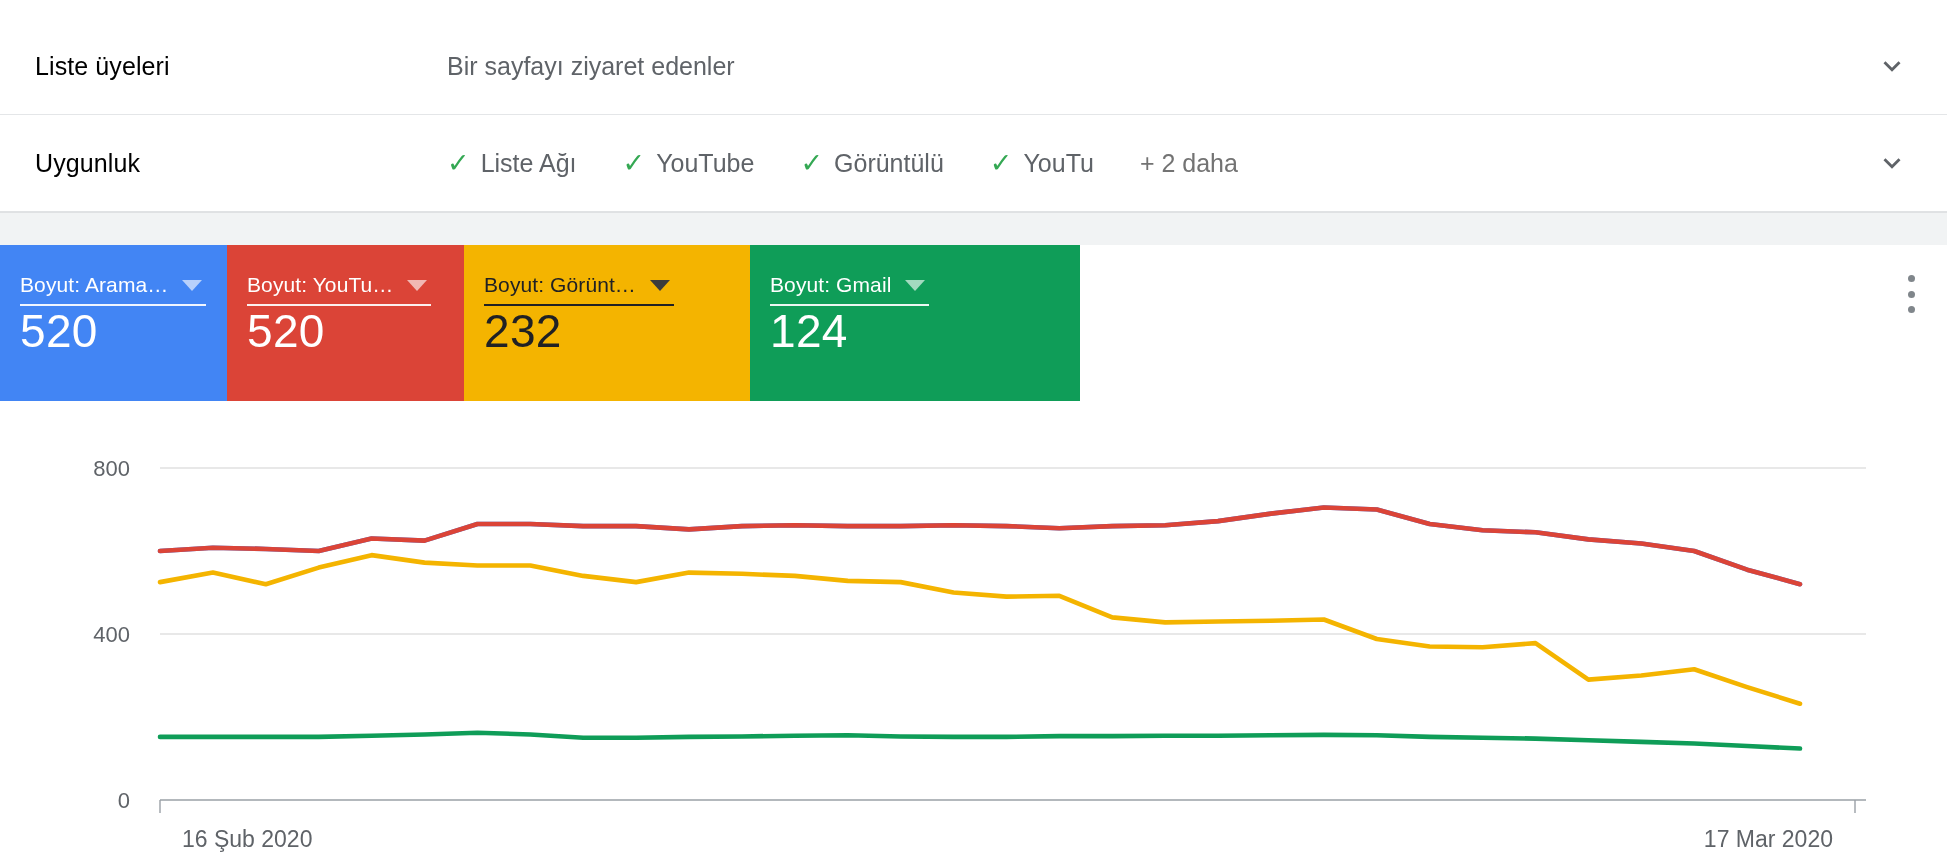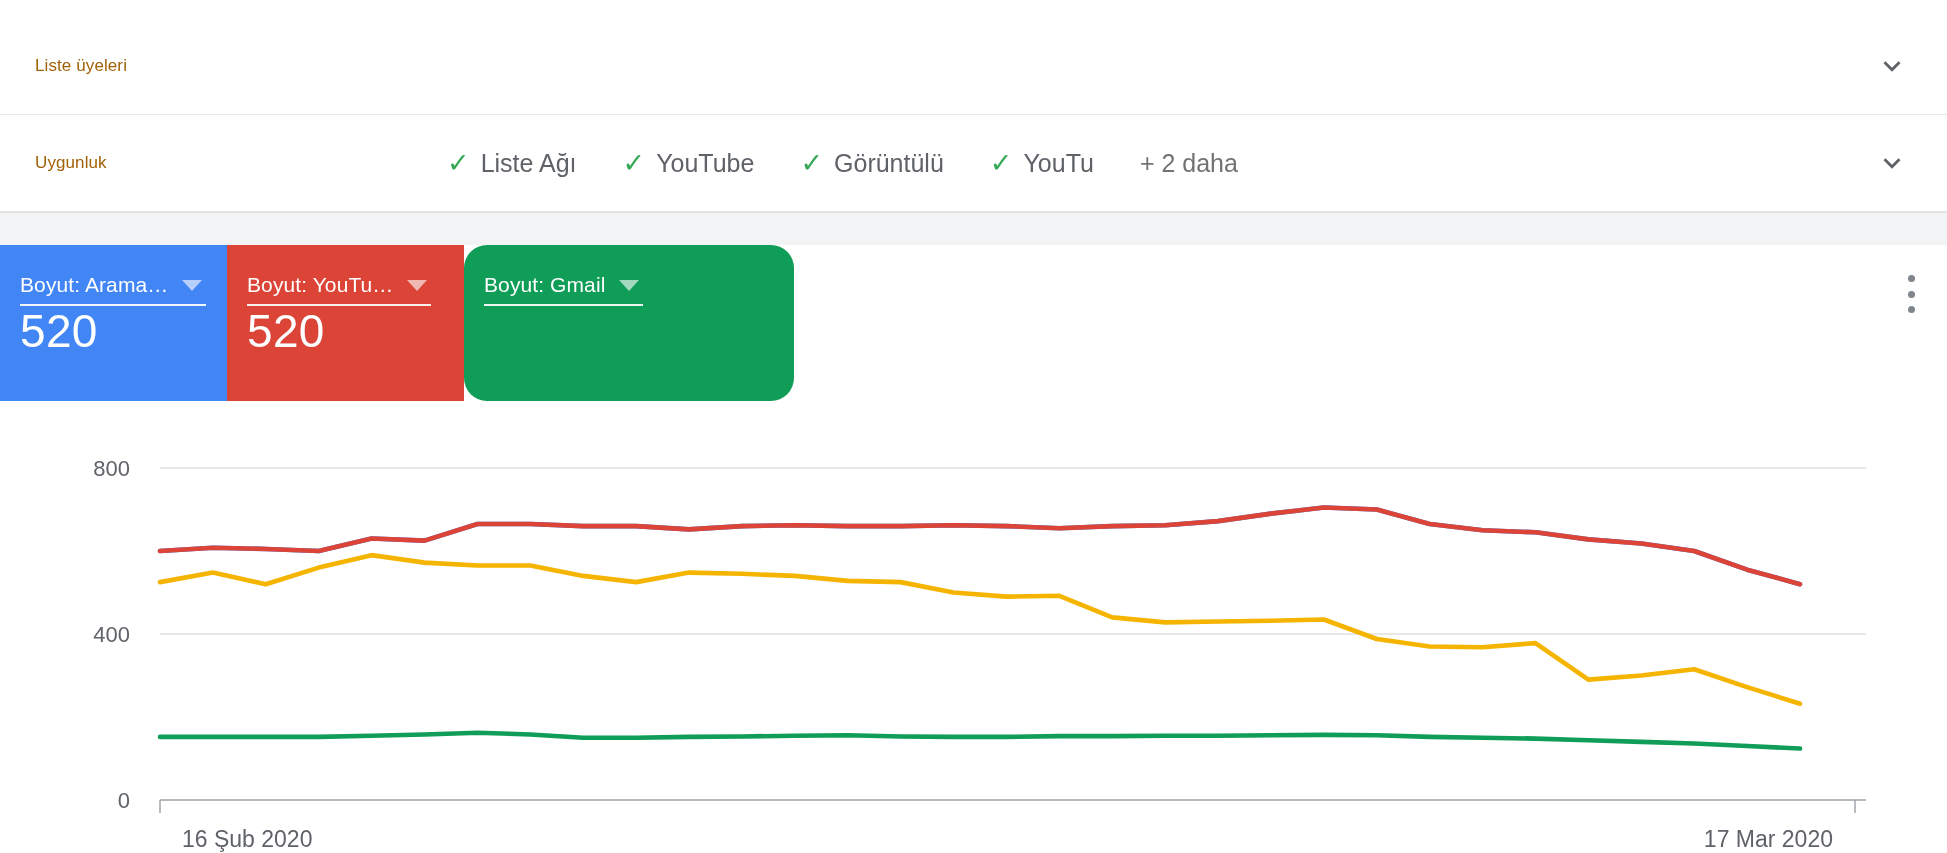--- a/index.html
+++ b/index.html
@@ -22,22 +22,22 @@
     border-bottom: 1px solid #e4e6e8;
     display: flex;
     align-items: center;
   }
   .attr-row.row1 { top: 18px; }
   .attr-row.row2 { top: 115px; border-bottom: 1px solid #e0e2e4; padding-left: 16px; }
 
   .attr-label {
     position: absolute;
     left: 35px;
-    font-size: 17px;
-    color: #a16207;
+    font-size: 25px;
+    color: #000000;
     letter-spacing: .1px;
     white-space: nowrap;
   }
   .attr-value {
     position: absolute;
     left: 447px;
     font-size: 25px;
     color: #5f6368;
     white-space: nowrap;
   }
@@ -167,20 +167,21 @@
   .ylabel { font-size: 22px; fill: #5f6368; font-family: "Liberation Sans", sans-serif; }
   .xlabel { font-size: 23px; fill: #5f6368; font-family: "Liberation Sans", sans-serif; }
 </style>
 </head>
 <body>
 
 <div class="page">
 
   <div class="attr-row row1">
     <span class="attr-label">Liste üyeleri</span>
+    <span class="attr-value">Bir sayfayı ziyaret edenler</span>
     <span class="chevron">
       <svg viewBox="0 0 24 24" aria-hidden="true">
           <path d="M7.4 8.6 12 13.2l4.6-4.6L18 10l-6 6-6-6z" fill="#5f6368"></path>
         </svg>
     </span>
   </div>
 
   <div class="attr-row row2">
     <span class="attr-label">Uygunluk</span>
     <span class="chip-row">
@@ -219,25 +220,33 @@
       </span>
       <div class="card-value">520</div>
     </div>
     <div class="card" id="card1" style="background: rgb(219, 68, 55); width: 237px;">
       <span class="card-head">
         <span class="card-title">Boyut: YouTu…</span>
         <span class="caret"></span>
       </span>
       <div class="card-value">520</div>
     </div>
-    <div class="card" id="card3" style="background: rgb(15, 157, 88); width: 330px; border-radius: 23px;">
+    <div class="card dark" id="card2" style="background: rgb(244, 180, 0); width: 286px;">
+      <span class="card-head">
+        <span class="card-title">Boyut: Görünt…</span>
+        <span class="caret"></span>
+      </span>
+      <div class="card-value">232</div>
+    </div>
+    <div class="card" id="card3" style="background: rgb(15, 157, 88); width: 330px;">
       <span class="card-head">
         <span class="card-title">Boyut: Gmail</span>
         <span class="caret"></span>
       </span>
+      <div class="card-value">124</div>
     </div>
   </div>
 
   <div class="overflow">
     <i></i>
     <i></i>
     <i></i>
   </div>
 
   <div class="chart-wrap">

